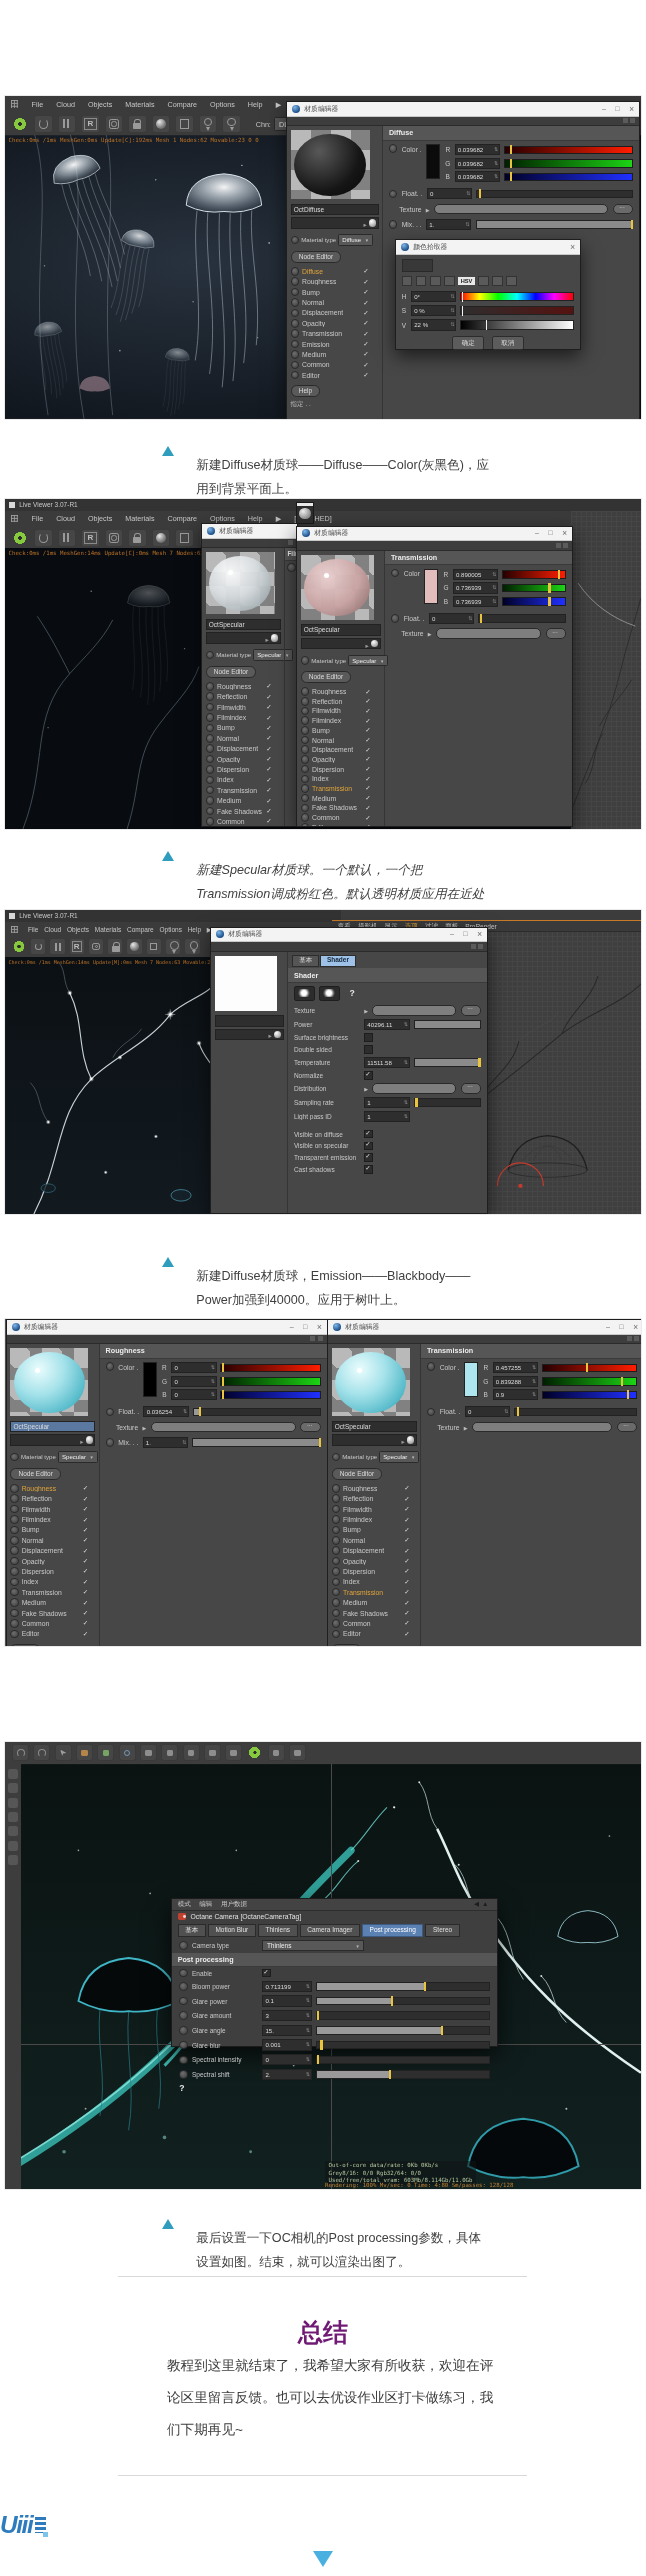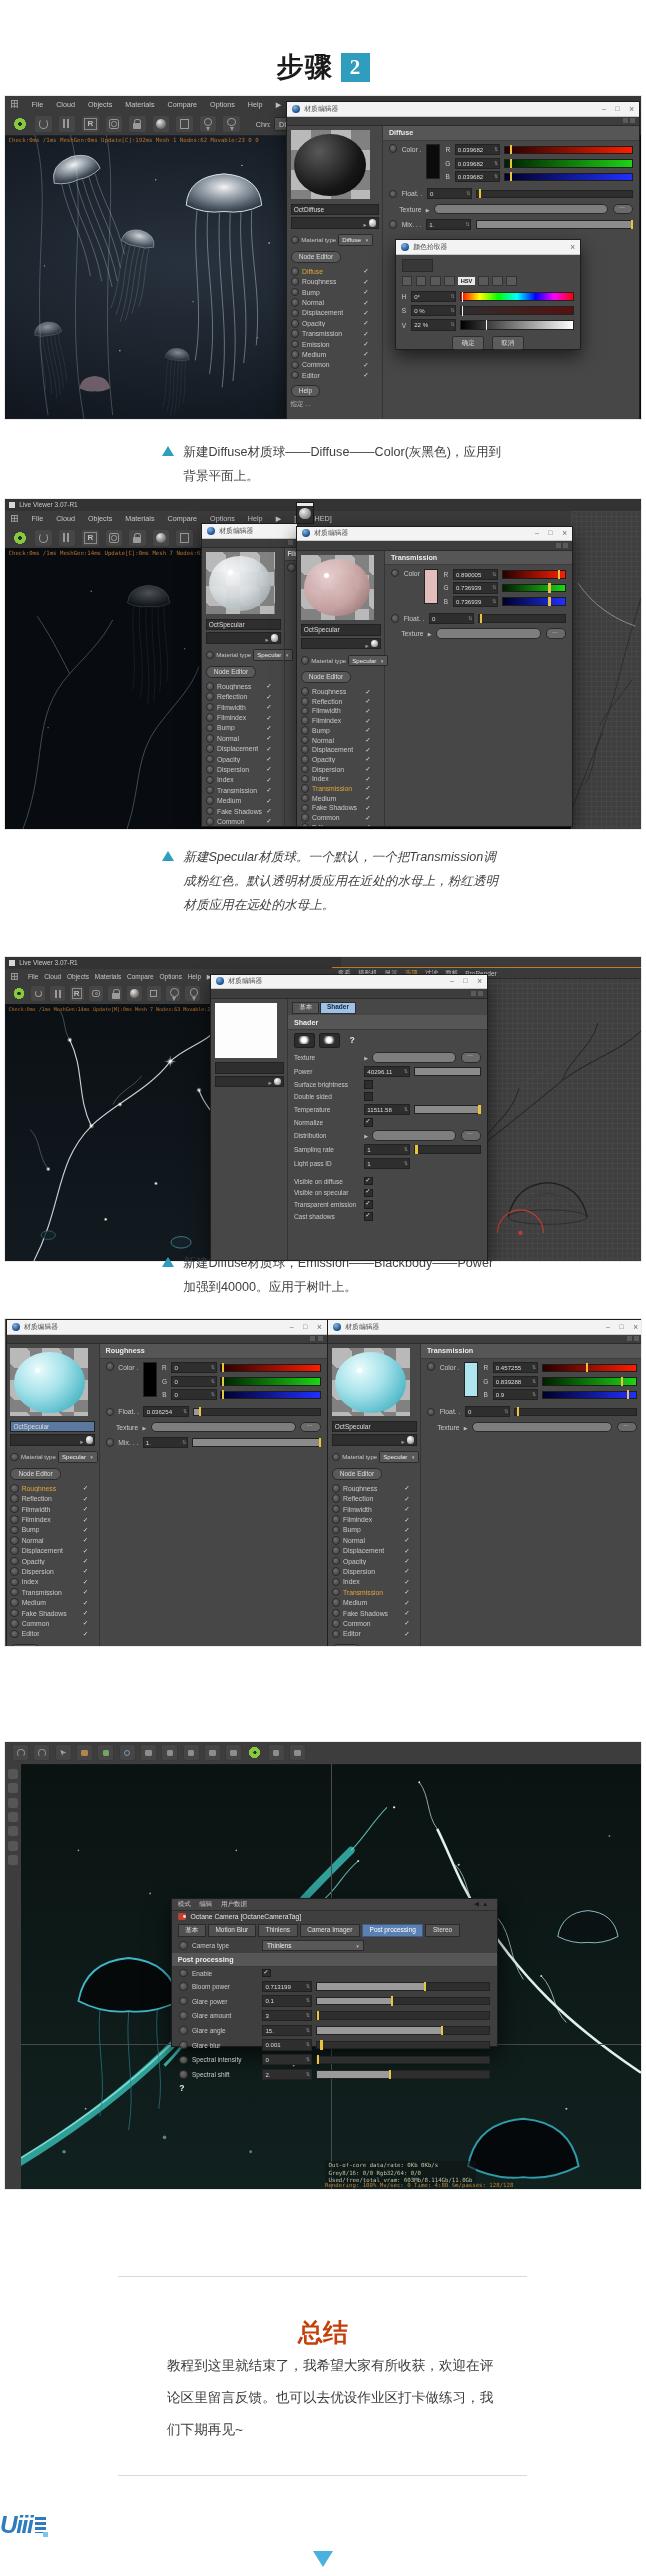--- a/index.html
+++ b/index.html
@@ -7,21 +7,21 @@
           font-family:"Liberation Sans","DejaVu Sans",sans-serif;}
   
   .page-title{position:absolute;top:49px;left:0;width:100%;display:flex;justify-content:center;align-items:center;gap:7.2px;}
   .page-title .txt{font-family:"Liberation Serif","DejaVu Serif",serif;font-weight:900;font-size:27px;color:#1a1a1a;letter-spacing:1.4px;}
   .page-title .badge{width:29px;height:29px;background:#2f9dbd;color:#fff;font-family:"Liberation Serif","DejaVu Serif",serif;
                      font-weight:900;font-size:21px;line-height:29px;text-align:center;}
   
   .caption{position:absolute;left:162px;width:343px;display:flex;gap:9.3px;}
   .caption .tri{flex:0 0 auto;width:0;height:0;border-left:6.5px solid transparent;border-right:6.5px solid transparent;
                 border-bottom:10.8px solid #2f9dbd;margin-top:5.7px;}
-  .caption p{margin:0;font-size:12.6px;line-height:24px;color:#3f3f3f;width:321px;}
+  .caption p{margin:13px;font-size:12.6px;line-height:24px;color:#3f3f3f;width:321px;}
   
   .shot{position:absolute;left:5px;width:636px;background:#3c3c3c;overflow:hidden;box-shadow:0 0 0 0.7px rgba(0,0,0,.12);}
   .titlebar{position:absolute;left:0;top:0;height:11.5px;background:#333;display:flex;align-items:center;gap:4.3px;
             padding:0 4.3px;color:#c9c9c9;font-size:6.5px;}
   .titlebar .sqico{width:5.7px;height:5.7px;background:#d8d8d8;}
   .menurow{position:absolute;left:0;height:16px;background:#3b3b3b;border-bottom:0.7px solid #2e2e2e;display:flex;
            align-items:center;gap:0;padding:0 5.7px;}
   .menurow .gridico{width:7.2px;height:7.2px;margin-right:7.2px;background:
       linear-gradient(#9a9a9a 1.4px,transparent 1.4px),linear-gradient(90deg,#9a9a9a 1.4px,transparent 1.4px);
       background-size:2.9px 2.9px;}
@@ -179,41 +179,37 @@
   .t5bar [data-name="move-icon"]::before{background:#c98f4a;}
   .t5bar [data-name="scale-icon"]::before{background:#7fb56a;}
   .t5bar [data-name="selection-icon"]::before{background:#b0b0b0;clip-path:polygon(0 0,100% 55%,45% 60%,35% 100%);}
   .vstrip{position:absolute;left:0;top:21.5px;bottom:0;width:16px;background:#3d3d3d;border-right:0.7px solid #2a2a2a;
           display:flex;flex-direction:column;gap:4.3px;align-items:center;padding-top:5.7px;}
   .vstrip i{width:10px;height:10px;background:#565656;border-radius:2.2px;}
   .divider{position:absolute;background:#4a4a4a;z-index:2;}
   
   .hr{position:absolute;left:118px;width:409px;height:0.7px;background:#d9d9d9;}
   .sum-head{position:absolute;top:2295px;left:0;width:100%;text-align:center;
-            font-family:"Liberation Serif","DejaVu Serif",serif;font-weight:900;font-size:25px;color:#c2410c;}
+            font-family:"Liberation Serif","DejaVu Serif",serif;font-weight:900;font-size:25px;color:#701a75;}
   .sum-body{position:absolute;top:2350px;left:167px;width:327px;font-size:13.6px;line-height:32px;color:#3c3c3c;margin:0;}
   .logo{position:absolute;top:2511px;left:0;width:100%;text-align:left;}
   .logo .logo-text{font-style:italic;font-weight:900;font-size:24.4px;letter-spacing:-1.4px;color:#2e7cbe;}
   .logo .logo-glyph{display:inline-block;width:10.8px;height:16px;margin-left:2.9px;position:relative;
       background:repeating-linear-gradient(180deg,#2e7cbe 0 2.9px,transparent 2.9px 5px);}
   .logo .logo-glyph::after{content:"";position:absolute;right:-2.2px;bottom:-4.3px;width:5.7px;height:5.7px;background:#7cc4ea;}
   .footer-tri{position:absolute;top:2551px;left:313px;width:0;height:0;
       border-left:10px solid transparent;border-right:10px solid transparent;border-top:16px solid #49b0e0;}
   .g-tri-l::before{content:"◀";color:#1d1d1d;font-size:6.5px;}
   .g-tri-u::before{content:"▲";color:#1d1d1d;font-size:6.5px;}
 </style>
 </head>
 <body>
 
 <div class="canvas" data-name="article-page">
 
-  <div class="page-title" data-name="page-title">
-    <span class="txt" data-name="page-title-text">步骤</span>
-    <span class="badge" data-name="step-number-badge">2</span>
-  </div>
 
   <section class="shot" style="top:96px;height:323px;" data-name="screenshot-live-viewer-diffuse">
     <div class="menurow" style="top:0;width:636px;" data-name="live-viewer-menubar">
       <span class="gridico" data-name="grid-menu-icon"></span>
       <nav data-name="menu-items">
 
       <span class="mi" data-name="menu-item">File</span>
           <span class="mi" data-name="menu-item">Cloud</span>
           <span class="mi" data-name="menu-item">Objects</span>
           <span class="mi" data-name="menu-item">Materials</span>
@@ -819,21 +815,21 @@
         </div>
       </div>
     </div>
   </section>
 
   <div class="caption" style="top:845px;font-style:italic;" data-name="figure-caption">
     <span class="tri" data-name="caption-triangle-icon"></span>
     <p data-name="caption-text">新建Specular材质球。一个默认，一个把Transmission调成粉红色。默认透明材质应用在近处的水母上，粉红透明材质应用在远处的水母上。</p>
   </div>
 
-  <section class="shot" style="top:957px;height:304px;" data-name="screenshot-live-viewer-emission">
+  <section class="shot" style="top:910px;height:304px;" data-name="screenshot-live-viewer-emission">
     <div class="titlebar" style="width:327px;" data-name="window-titlebar">
       <span class="sqico" data-name="app-icon"></span>
       <span data-name="window-title">Live Viewer 3.07-R1</span>
     </div>
     <div class="menurow" style="top:11.5px;width:327px;" data-name="live-viewer-menubar">
       <span class="gridico" data-name="grid-menu-icon"></span>
       <nav>
           <span class="mi" style="padding:0 2.9px;font-size:6.5px;" data-name="menu-item">File</span>
           <span class="mi" style="padding:0 2.9px;font-size:6.5px;" data-name="menu-item">Cloud</span>
           <span class="mi" style="padding:0 2.9px;font-size:6.5px;" data-name="menu-item">Objects</span>
@@ -1605,20 +1601,24 @@
 
     <div class="stats" style="left:320px;top:419px;" data-name="render-stats">
 
     <div data-name="stats-line">Out-of-core data/rate: 0Kb 0Kb/s</div>
         <div data-name="stats-line">Grey8/16: 0/0      Rgb32/64: 0/0</div>
         <div data-name="stats-line">Used/free/total vram: 603Mb/8.114Gb/11.0Gb</div>
       </div>
     <div class="renderline" style="left:320px;top:440px;" data-name="render-progress-line">Rendering: 100%   Mv/sec: 0   Time: 4:80   Sm/passes: 128/128</div>
   </section>
 
+  <div class="caption" style="top:2213px;" data-name="figure-caption">
+    <span class="tri" data-name="caption-triangle-icon"></span>
+    <p data-name="caption-text">最后设置一下OC相机的Post processing参数，具体设置如图。结束，就可以渲染出图了。</p>
+  </div>
 
   <div class="hr" style="top:2276px;" data-name="divider-line"></div>
   <h2 class="sum-head" data-name="summary-heading">总结</h2>
   <p class="sum-body" data-name="summary-text">教程到这里就结束了，我希望大家有所收获，欢迎在评论区里留言反馈。也可以去优设作业区打卡做练习，我们下期再见~</p>
   <div class="hr" style="top:2475px;" data-name="divider-line"></div>
 
   <div class="logo" data-name="uiiiuiii-logo">
     <span class="logo-text" data-name="logo-text">Uiii</span><span class="logo-glyph" data-name="logo-glyph-icon"></span>
   </div>
   <div class="footer-tri" data-name="footer-triangle-icon"></div>

